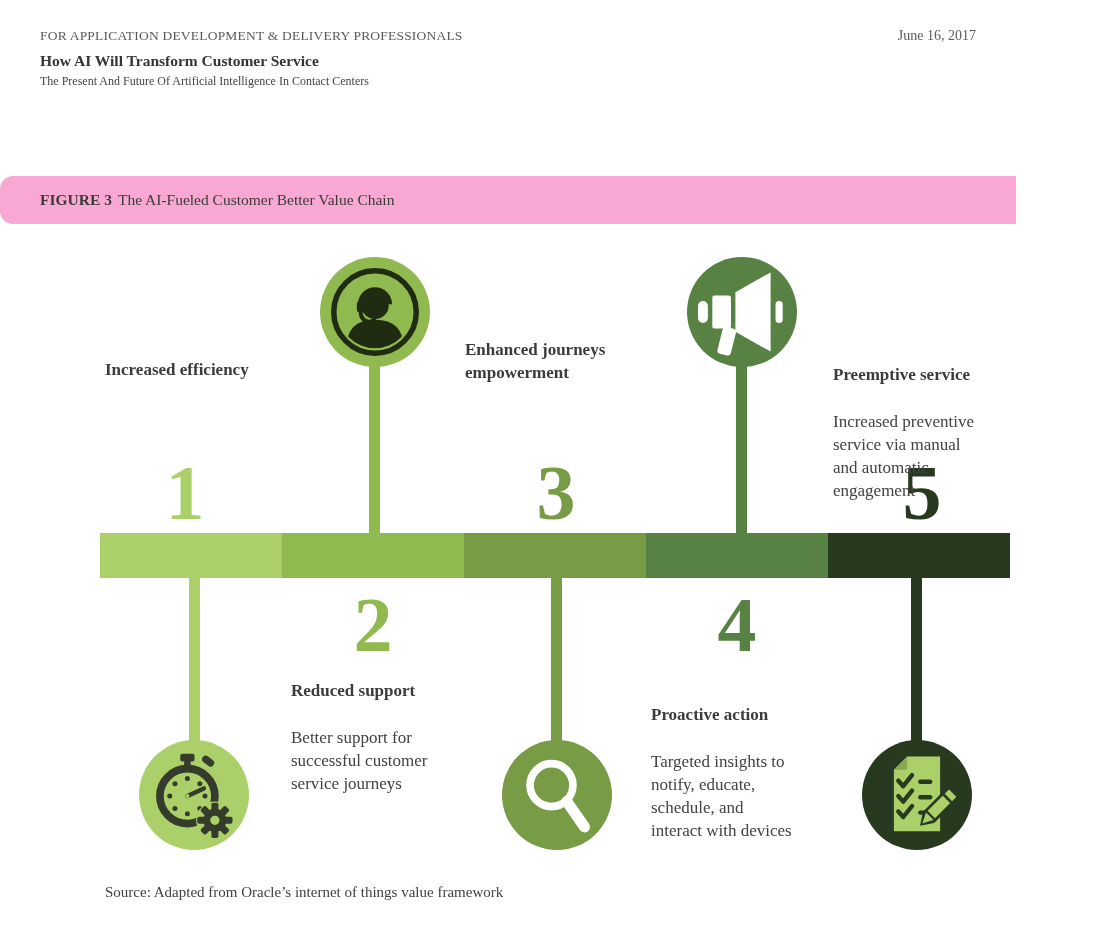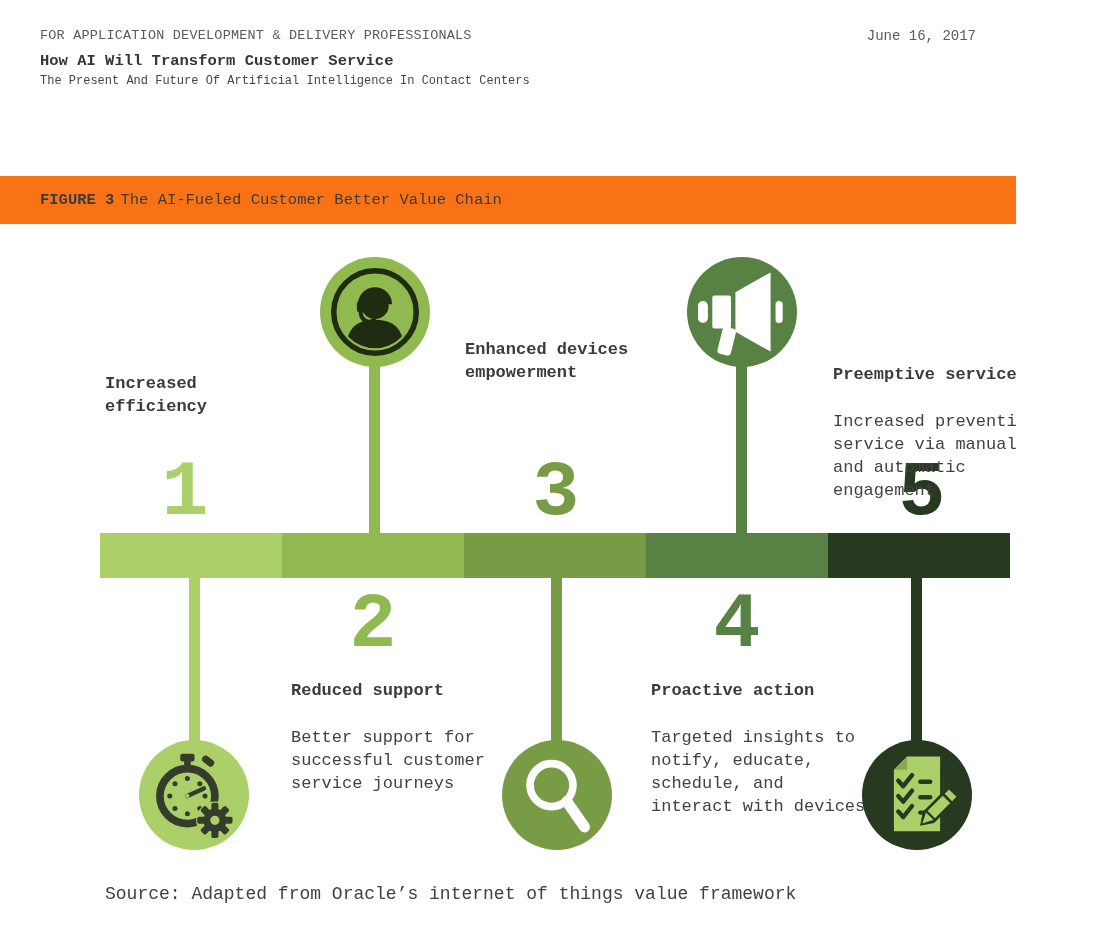--- a/index.html
+++ b/index.html
@@ -1,41 +1,41 @@
 <!DOCTYPE html>
 <html><head>
 <meta charset="utf-8">
 <style>
   html,body{margin:0;padding:0;background:#fff;}
   .page{position:relative;width:1016px;height:940px;background:#ffffff;
-        font-family:Liberation Mono, monospace;color:#3d3d3d;overflow:hidden;}
+        font-family:Liberation Serif, serif;color:#3d3d3d;overflow:hidden;}
   .abs{position:absolute;}
   
   .eyebrow{left:40px;top:28px;font-size:13.5px;color:#5a5a5a;letter-spacing:.2px;}
   .date{right:40px;top:28px;font-size:14px;color:#5a5a5a;}
   .rtitle{left:40px;top:52px;font-size:15.5px;font-weight:bold;color:#353535;}
   .rsub{left:40px;top:74px;font-size:12px;color:#454545;}
   
-  .band{left:0;top:176px;width:1096px;height:48px;background:#f97316;
-        display:flex;align-items:center;padding-left:40px;box-sizing:border-box;font-size:15.5px;color:#3b3b3b;}
+  .band{left:0;top:176px;width:1096px;height:48px;background:#f9a8d4;
+        display:flex;align-items:center;padding-left:40px;box-sizing:border-box;font-size:15.5px;color:#3b3b3b;border-radius:13px;}
   .band .lbl{font-weight:bold;margin-right:6px;}
   
   .bar{left:100px;top:533px;width:910px;height:45px;display:flex;}
   .seg{flex:1 1 0;}
   .stem{width:11px;}
   
   .circle{width:110px;height:110px;border-radius:50%;}
   .circle svg{width:100%;height:100%;display:block;}
   
   .num{width:120px;text-align:center;font-size:78px;line-height:1;font-weight:bold;}
   
   .tblock{white-space:pre-line;}
   .ttitle{font-weight:bold;font-size:17px;line-height:23px;color:#3b3b3b;margin:0 0 6px 0;white-space:pre-line;}
   .tdesc{font-size:17px;line-height:23px;color:#424242;white-space:pre-line;}
-  .source{left:105px;top:884px;font-size:18px;color:#414141;}
+  .source{left:105px;top:884px;font-size:15px;color:#414141;}
 </style>
 </head>
 <body>
 
 <div class="page">
 
   <div class="abs eyebrow">FOR APPLICATION DEVELOPMENT &amp; DELIVERY PROFESSIONALS</div>
   <div class="abs date">June 16, 2017</div>
   <div class="abs rtitle">How AI Will Transform Customer Service</div>
   <div class="abs rsub">The Present And Future Of Artificial Intelligence In Contact Centers</div>
@@ -58,34 +58,34 @@
     <div class="seg" style="background: rgb(88, 129, 68);"></div>
     <div class="seg" style="background: rgb(39, 57, 31);"></div>
   </div>
 
   <div class="abs num" style="left: 125px; top: 454px; color: rgb(171, 208, 105);">1</div>
   <div class="abs num" style="left: 313px; top: 586px; color: rgb(144, 186, 80);">2</div>
   <div class="abs num" style="left: 496px; top: 454px; color: rgb(120, 155, 69);">3</div>
   <div class="abs num" style="left: 677px; top: 586px; color: rgb(88, 129, 68);">4</div>
   <div class="abs num" style="left: 862px; top: 454px; color: rgb(39, 57, 31);">5</div>
 
-  <div class="abs tblock" style="left:105px;top:354px;width:200px;">
+  <div class="abs tblock" style="left:105px;top:340px;width:200px;">
     <div class="ttitle">Increased efficiency</div>
   </div>
   <div class="abs tblock" style="left:291px;top:661px;width:210px;">
     <div class="ttitle">Reduced support</div>
     <div class="tdesc">Better support for
 successful customer
 service journeys</div>
   </div>
   <div class="abs tblock" style="left:465px;top:320px;width:210px;">
-    <div class="ttitle">Enhanced devices
+    <div class="ttitle">Enhanced journeys
 empowerment</div>
   </div>
-  <div class="abs tblock" style="left:651px;top:661px;width:215px;">
+  <div class="abs tblock" style="left:651px;top:685px;width:215px;">
     <div class="ttitle">Proactive action</div>
     <div class="tdesc">Targeted insights to
 notify, educate,
 schedule, and
 interact with devices</div>
   </div>
   <div class="abs tblock" style="left:833px;top:345px;width:205px;">
     <div class="ttitle">Preemptive service</div>
     <div class="tdesc">Increased preventive
 service via manual

